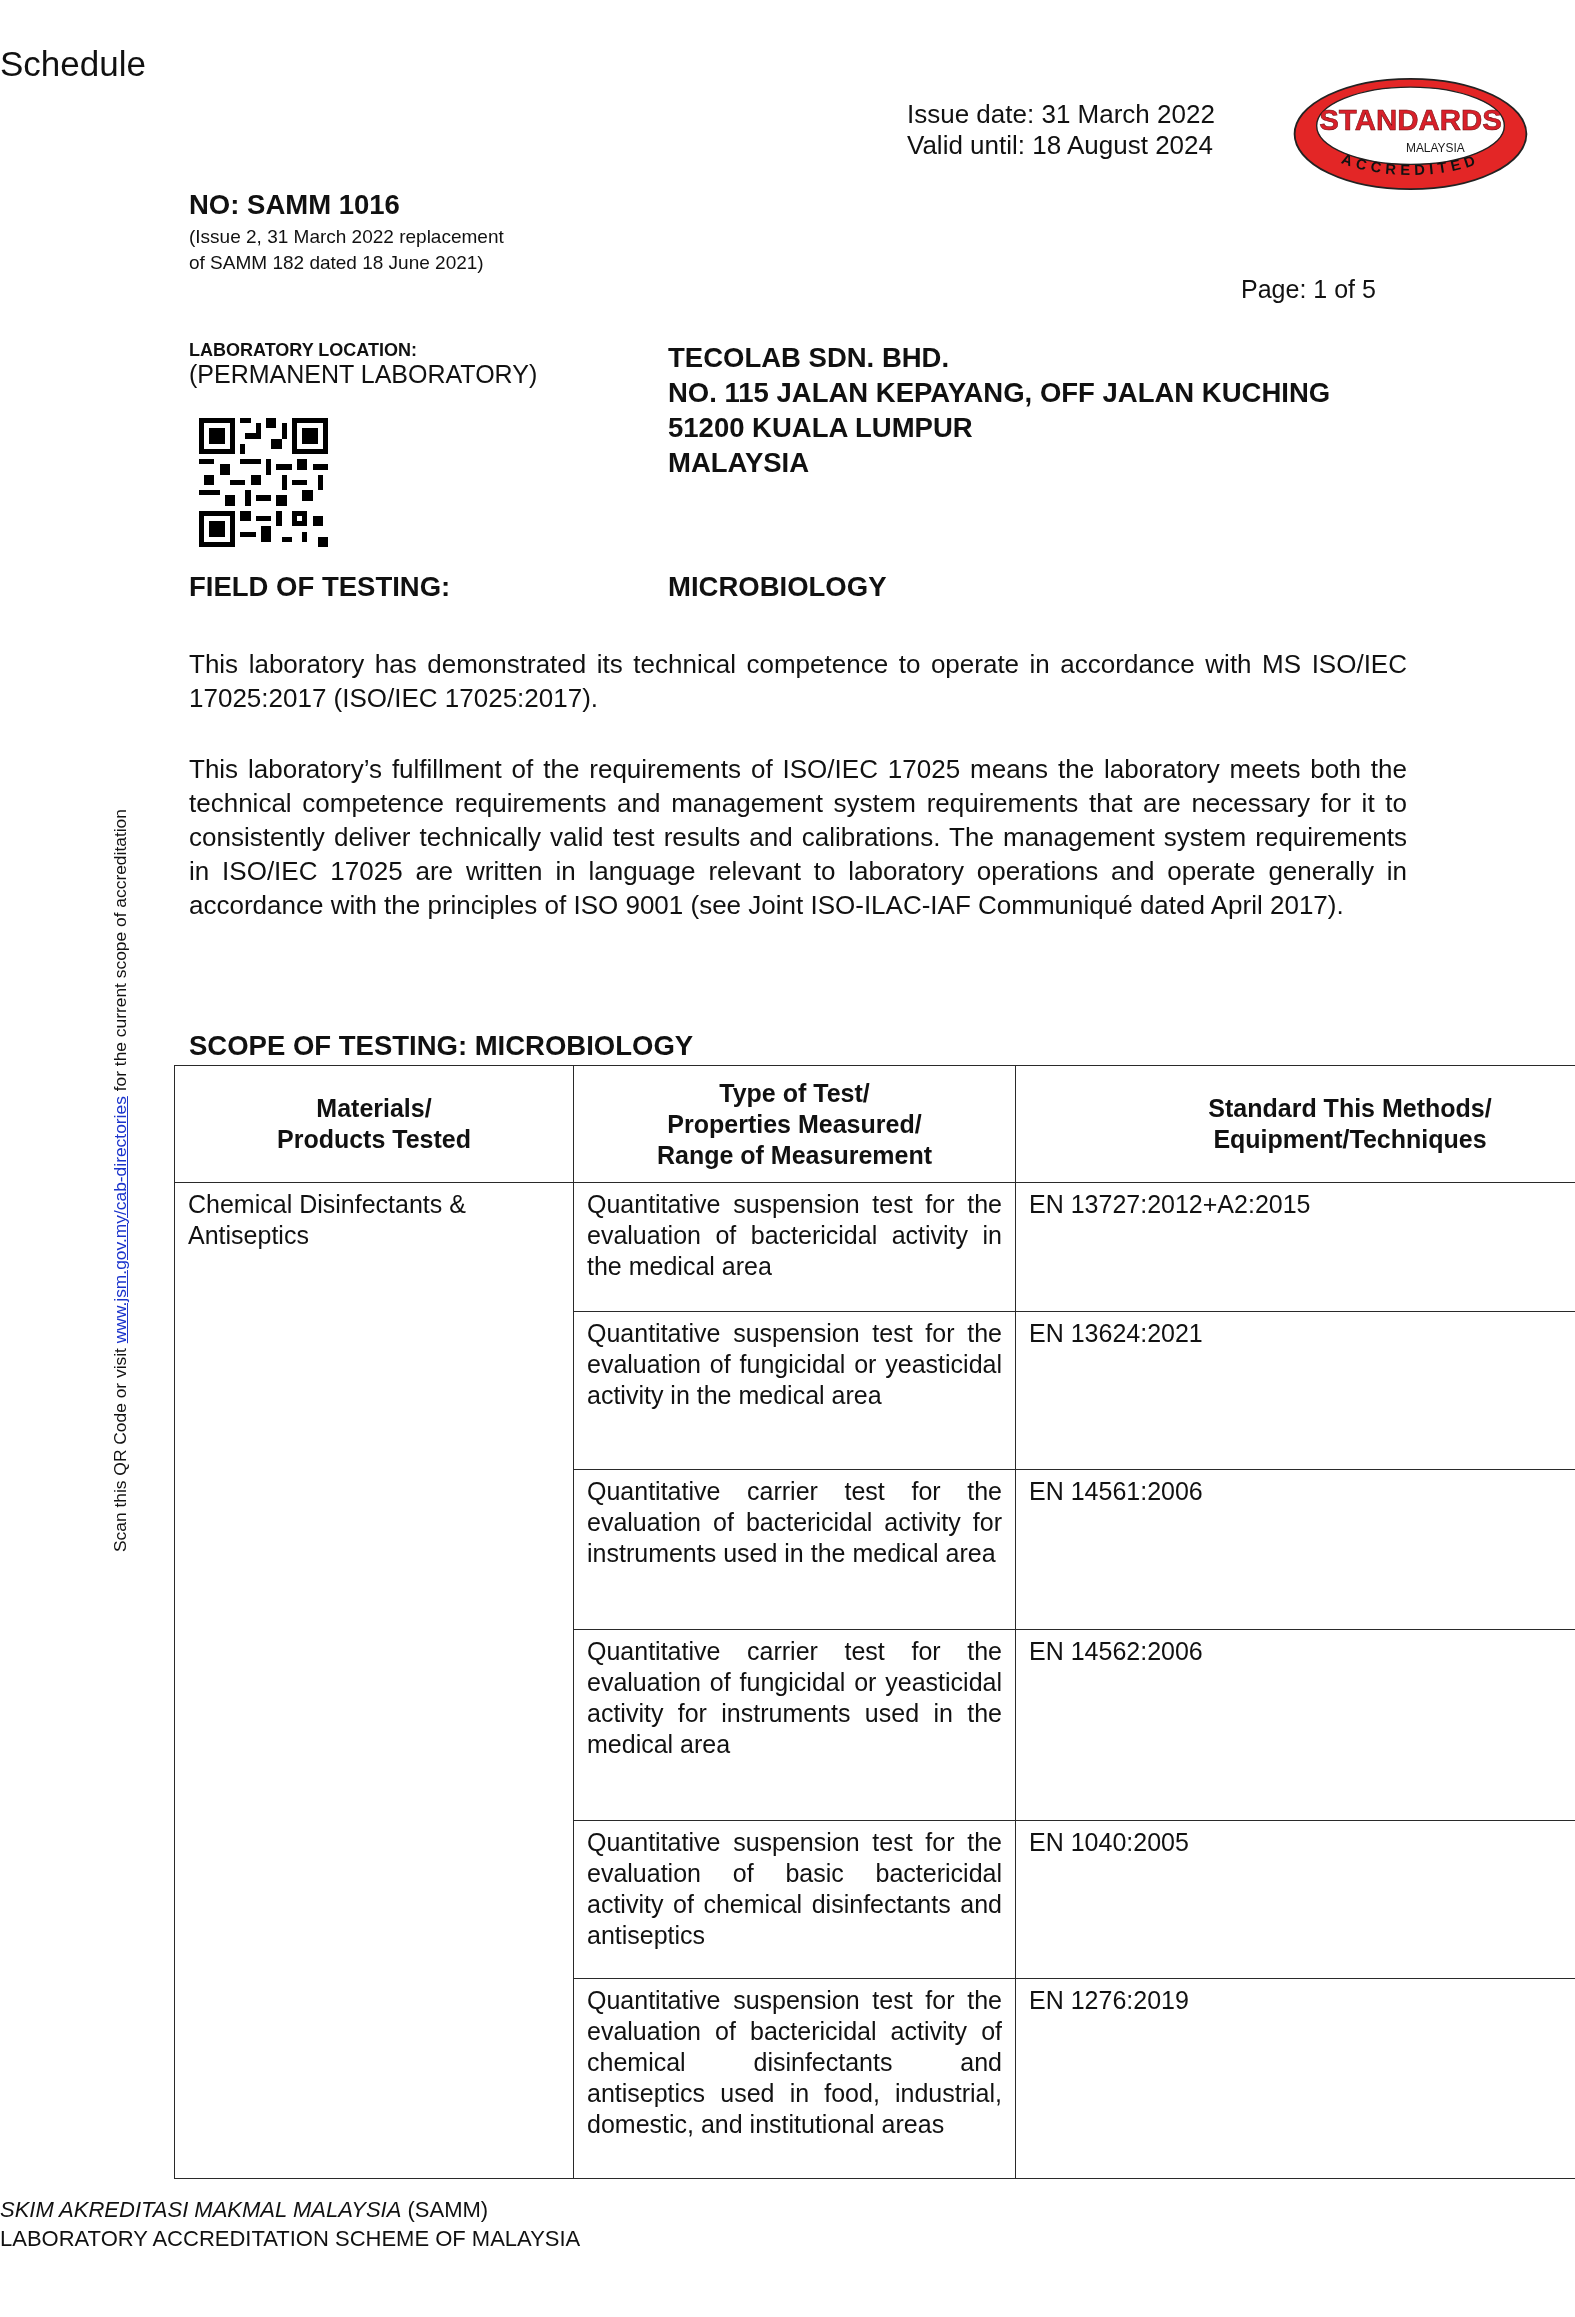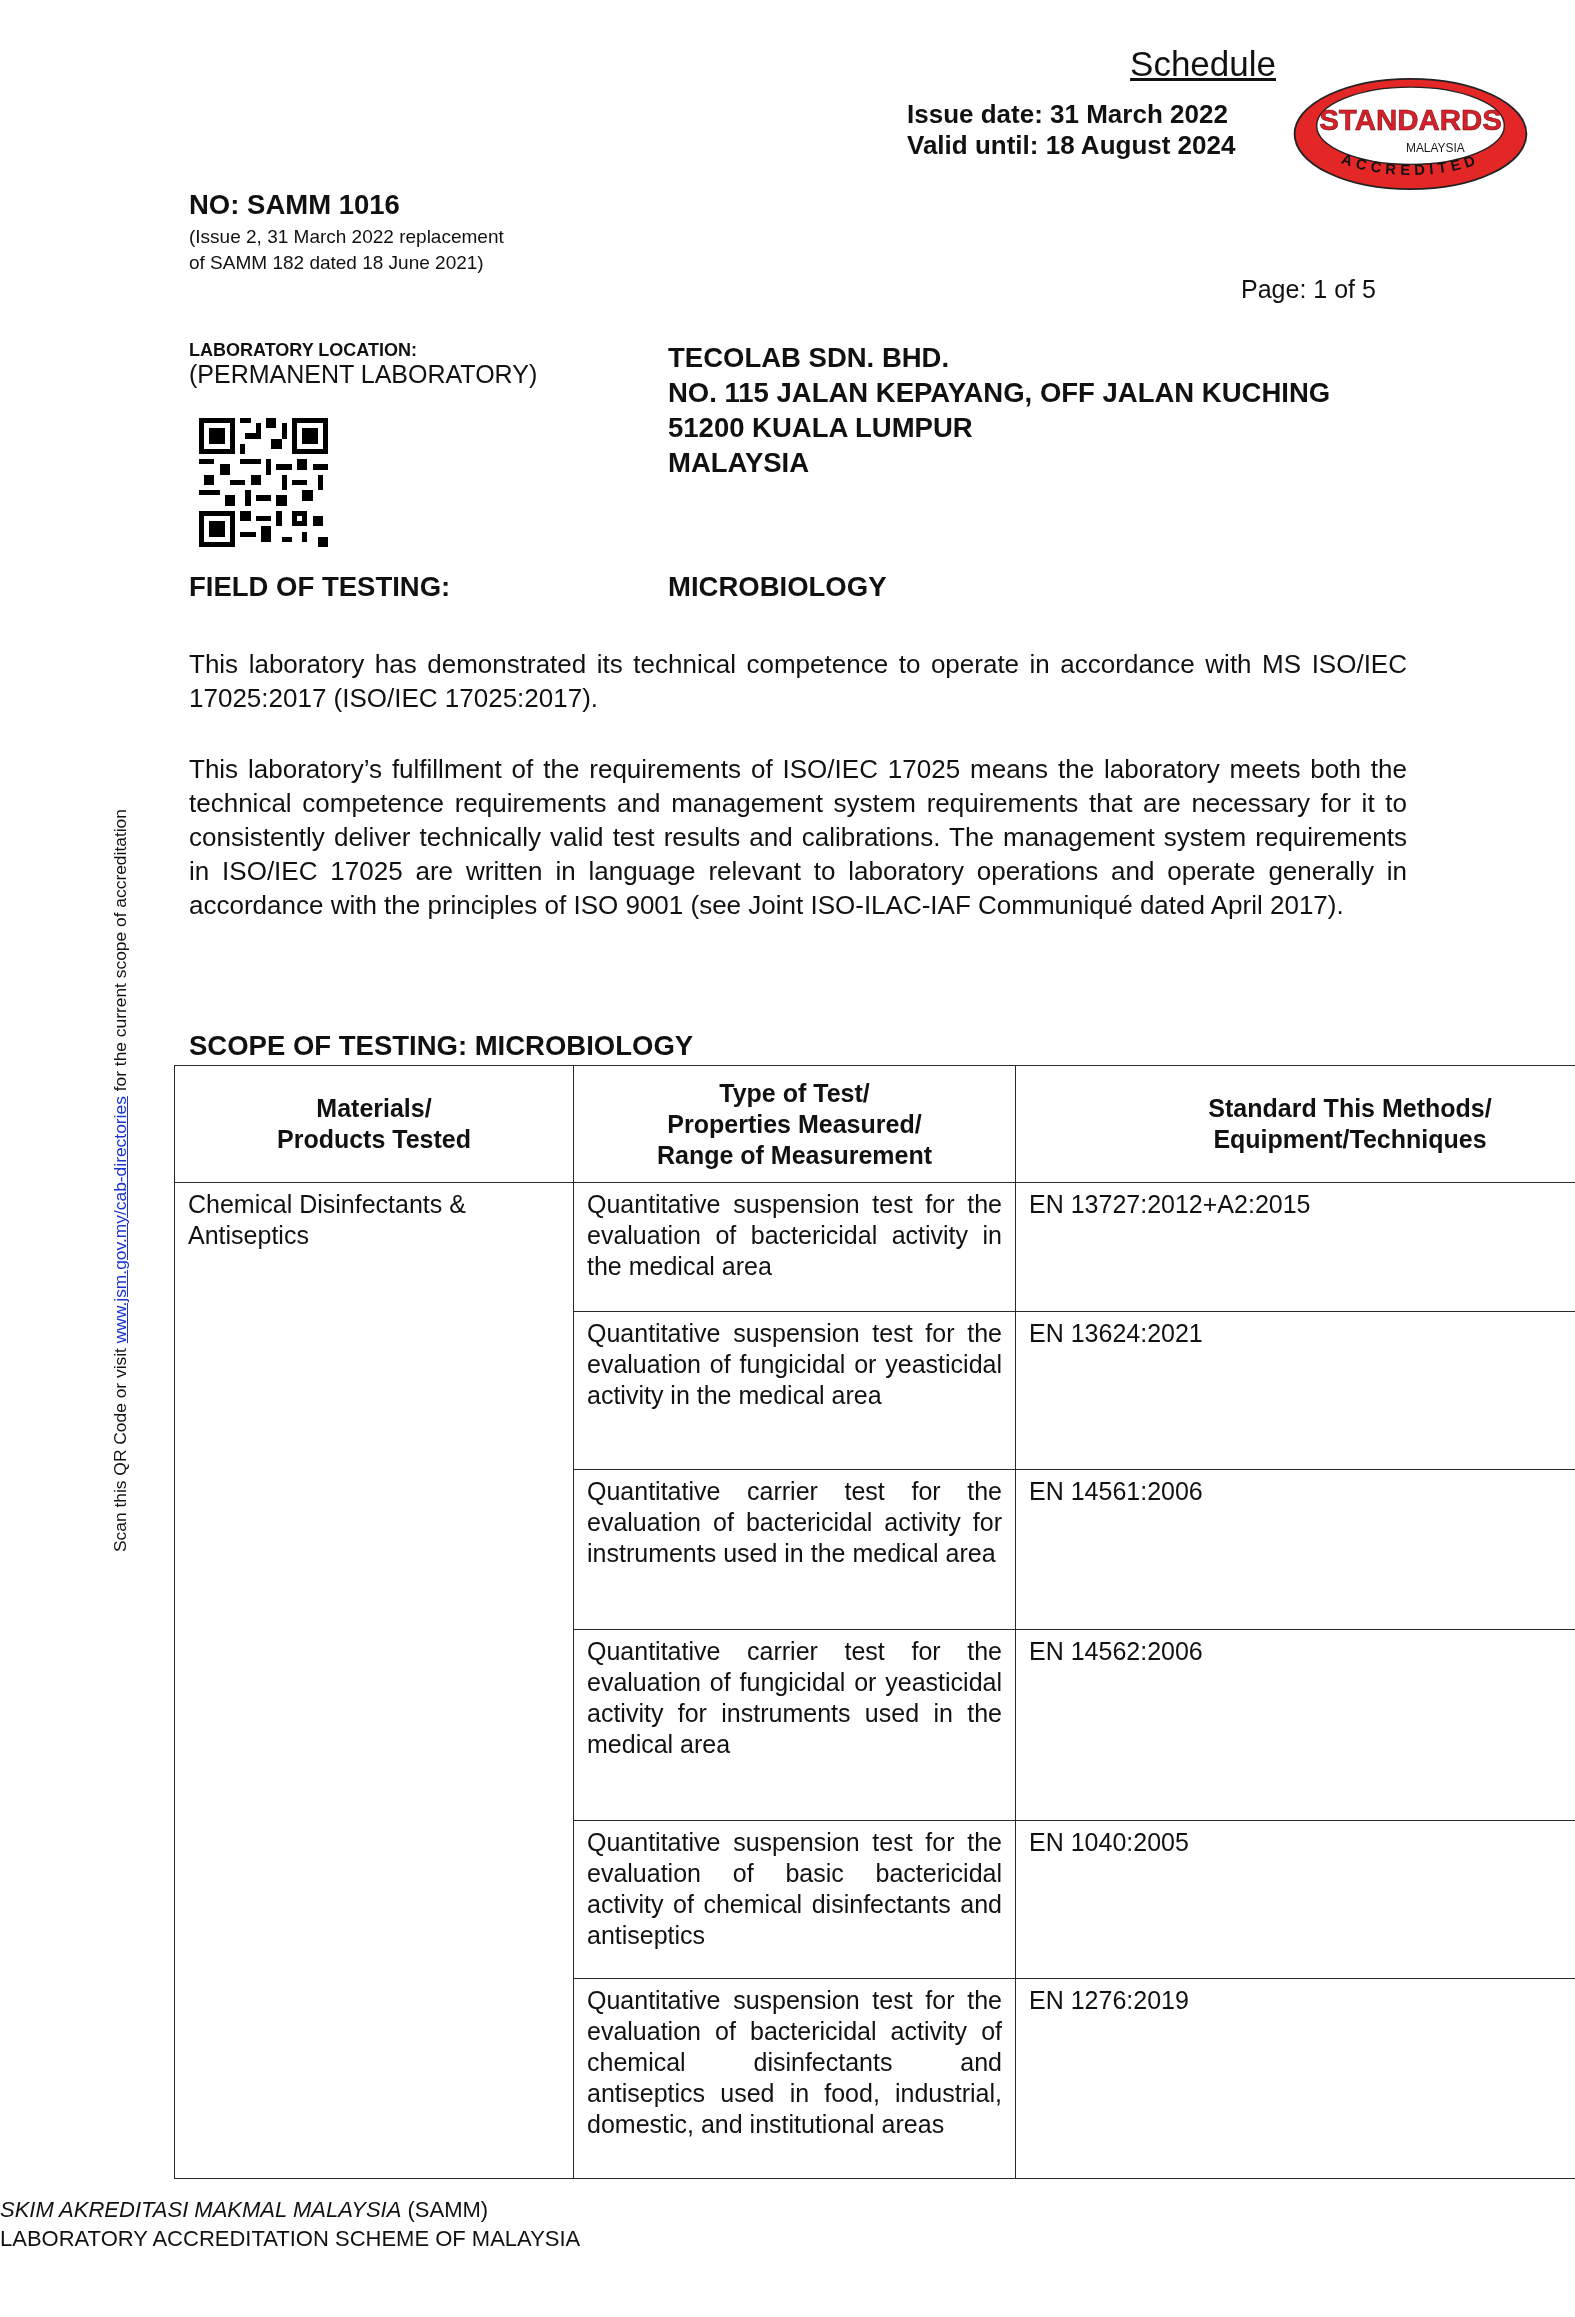--- a/index.html
+++ b/index.html
@@ -1,22 +1,22 @@
 <!DOCTYPE html>
 <html style="font-size:14.7px"><head>
 <meta charset="utf-8">
 <style>
   html, body { margin: 0; padding: 0; background: #ffffff; }
   body {
     width: 1576px; height: 2318px; position: relative; overflow: hidden;
     font-family: "Liberation Sans", sans-serif; color: #111111;
   }
   .abs { position: absolute; }
-  .title { left: 0; width: 1276px; top: 44px; text-align: right; font-size: 35px; text-decoration: underline; }
-  .dates { left: 907px; top: 99px; font-size: 26px; font-weight: bold; line-height: 31px; }
+  .title { left: 0; width: 1276px; top: 44px; text-align: left; font-size: 35px; }
+  .dates { left: 907px; top: 99px; font-size: 26px; font-weight: normal; line-height: 31px; }
   .logo { left: 1290px; top: 75px; width: 241px; height: 118px; }
   .no { left: 189px; top: 189px; font-size: 27.5px; font-weight: bold; }
   .issue { left: 189px; top: 224px; font-size: 19px; line-height: 26px; }
   .page { left: 1241px; top: 275px; font-size: 25px; }
   .loc-label { left: 189px; top: 340px; font-size: 18px; font-weight: bold; }
   .loc-sub { left: 189px; top: 360px; font-size: 25px; }
   .qr { left: 199px; top: 418px; width: 129px; height: 129px; }
   .addr { left: 668px; top: 340px; font-size: 27.5px; font-weight: bold; line-height: 35px; }
   .field-label { left: 189px; top: 571px; font-size: 27.5px; font-weight: bold; }
   .field-val { left: 668px; top: 571px; font-size: 27.5px; font-weight: bold; }

